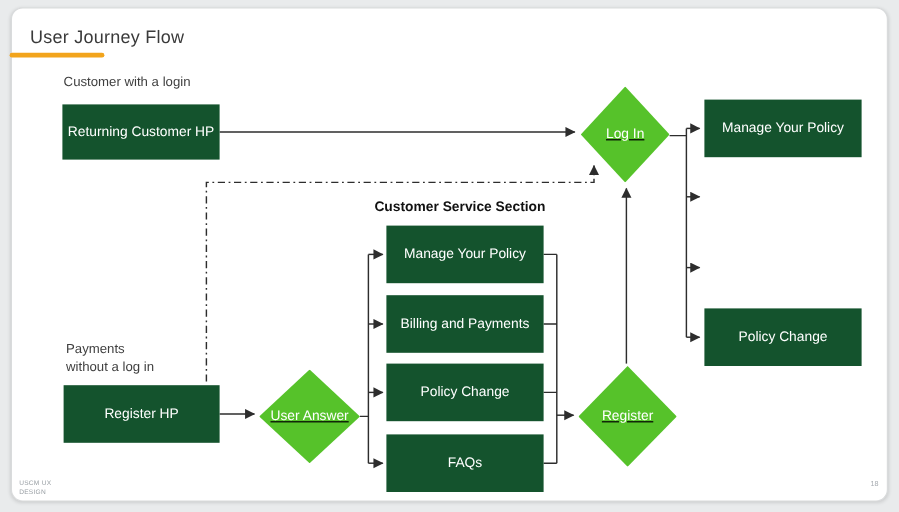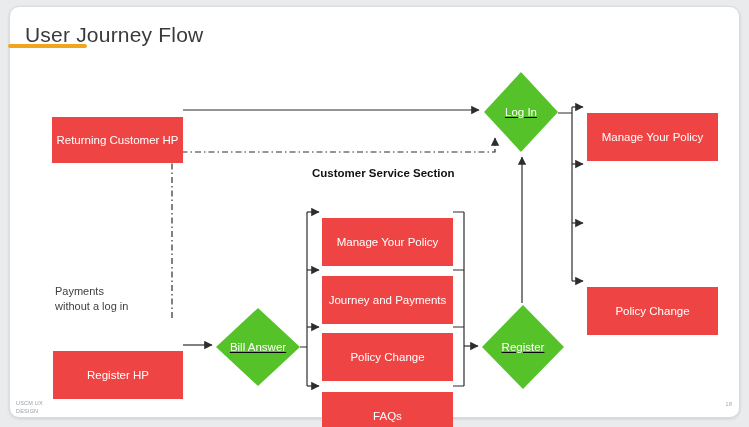--- a/index.html
+++ b/index.html
@@ -8,38 +8,38 @@
     position:relative;width:749px;height:427px;overflow:hidden;
     font-family:"Liberation Sans","DejaVu Sans",sans-serif;
     background:#e9ebec;
   }
   .slide{
     position:absolute;left:9px;top:6px;width:731px;height:412px;
     background:#ffffff;border:1px solid #d9dbdc;border-radius:10px;
     box-shadow:0 1px 3px rgba(0,0,0,.12);
   }
   .page-title{
-    position:absolute;left:25px;top:23px;font-size:21px;color:#3a3a3a;
+    position:absolute;left:25px;top:23px;font-size:15px;color:#3a3a3a;
     letter-spacing:.2px;
   }
   .title-underline{
     position:absolute;left:8px;top:44px;width:79px;height:4px;
     background:#F2A41C;border-radius:2px;
   }
   .small-label{position:absolute;font-size:11px;color:#3f3f3f;line-height:14.5px;}
   .lbl-with-login{left:53px;top:62px;}
   .lbl-without-login{left:55px;top:284px;}
   .section-title{
     position:absolute;left:312px;top:167px;width:152px;text-align:left;
     font-size:11.5px;font-weight:bold;color:#111;
   }
   .bluebox{
-    position:absolute;background:#ef4444;color:#fff;
+    position:absolute;background:#14532d;color:#fff;
     display:flex;align-items:center;justify-content:center;
-    font-size:11.5px;text-align:center;margin-top:30px;
+    font-size:11.5px;text-align:center;
   }
   .bx-returning{left:52px;top:87px;width:131px;height:46px;}
   .bx-prospect{left:53px;top:321px;width:130px;height:48px;}
   .mid{left:322px;width:131px;height:48px;}
   .bx-mid-0{top:188px;} .bx-mid-1{top:246px;} .bx-mid-2{top:303px;} .bx-mid-3{top:362px;}
   .rgt{left:587px;width:131px;height:48px;}
   .bx-rgt-0{top:83px;} .bx-rgt-1{top:140px;} .bx-rgt-2{top:199px;} .bx-rgt-3{top:257px;}
   .diamond{
     position:absolute;display:flex;align-items:center;justify-content:center;text-decoration:underline;
   }
@@ -99,41 +99,42 @@
       <path d="M453,212 H464 M453,270 H464 M453,327 H464 M453,386 H464 M464,212 V386"></path>
       <path d="M464,346 H478" marker-end="url(#arr)"></path>
 
       <path d="M172,318 V152 H495 V138" stroke-dasharray="6 3 1.5 3" marker-end="url(#arr)"></path>
     </g>
   </svg>
 
   <div class="page-title node" style="position:absolute">User Journey Flow</div>
   <div class="title-underline node" style="position:absolute"></div>
 
+  <div class="small-label lbl-with-login node">Customer with a login</div>
 
   <div class="small-label lbl-without-login node">
     <div>Payments</div>
     <div>without a log in</div>
   </div>
 
   <div class="section-title node">Customer Service Section</div>
 
   <div class="bluebox bx-returning node">
     <span>Returning Customer HP</span>
   </div>
 
   <div class="bluebox bx-prospect node">
     <span>Register HP</span>
   </div>
 
   <div class="bluebox mid bx-mid-0 node">
     <span>Manage Your Policy</span>
   </div>
   <div class="bluebox mid bx-mid-1 node">
-    <span>Journey and Payments</span>
+    <span>Billing and Payments</span>
   </div>
   <div class="bluebox mid bx-mid-2 node">
     <span>Policy Change</span>
   </div>
   <div class="bluebox mid bx-mid-3 node">
     <span>FAQs</span>
   </div>
 
   <div class="bluebox rgt bx-rgt-0 node">
     <span>Manage Your Policy</span>
@@ -142,21 +143,21 @@
     <span>Policy Change</span>
   </div>
 
   <div class="diamond dm-login node">
     <div class="shape"></div>
     <span class="dlabel">Log In</span>
   </div>
 
   <div class="diamond dm-need node">
     <div class="shape"></div>
-    <span class="dlabel">Bill Answer</span>
+    <span class="dlabel">User Answer</span>
   </div>
 
   <div class="diamond dm-register node">
     <div class="shape"></div>
     <span class="dlabel">Register</span>
   </div>
 
   <div class="footer-credit node">
     <div>USCM UX</div>
     <div>DESIGN</div>

